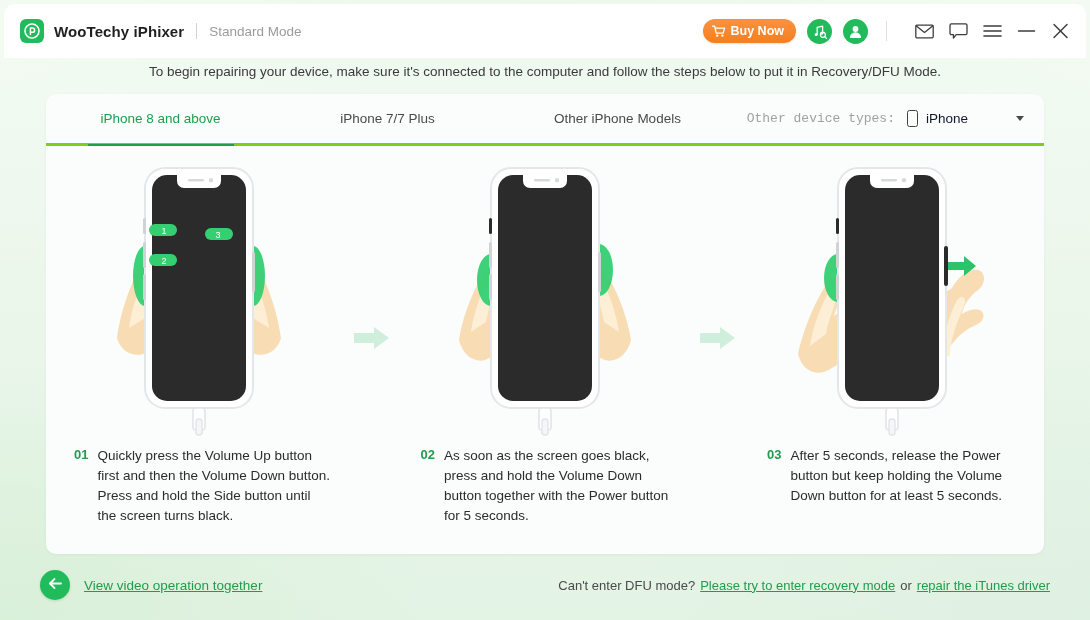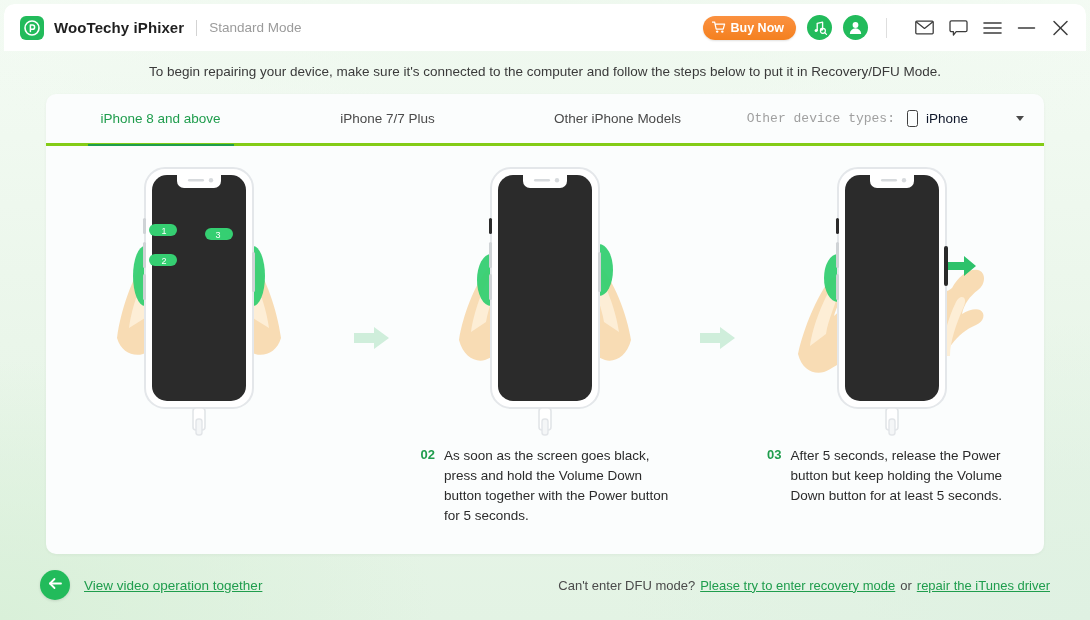--- a/index.html
+++ b/index.html
@@ -19,21 +19,21 @@
 
   
   .window {
     position: absolute; inset: 4px 4px 4px 4px;
     border-radius: 10px;
     overflow: hidden;
   }
 
   
   .titlebar {
-    position: absolute; top: 0; left: 0; right: 0; height: 47px;
+    position: absolute; top: 0; left: 0; right: 0; height: 54px;
     background: #ffffff;
     display: flex; align-items: center;
     padding: 0 14px 0 16px;
     border-radius: 10px 10px 0 0;
   }
   .logo {
     width: 24px; height: 24px; border-radius: 6px;
     background: #22bb5b;
     display: flex; align-items: center; justify-content: center;
     flex: 0 0 auto;
@@ -324,20 +324,24 @@
             </g>
             <g>
               <path d="M128 70 h-16 a6 6 0 0 0 0 12 h16 a6 6 0 0 0 0 -12 Z" fill="#35cf72"></path>
               <polygon points="132,76 126,72 126,80" fill="#35cf72"></polygon>
               <text x="119" y="80" font-family="'Liberation Sans',sans-serif" font-size="9" fill="#ffffff" text-anchor="middle">3</text>
             </g>
 
             <rect x="94" y="250" width="12" height="22" rx="3" fill="#ffffff" stroke="#e2e5e8" stroke-width="1.6"></rect>
             <rect x="97" y="261" width="6" height="16" rx="2.5" fill="#f4f6f7" stroke="#e2e5e8" stroke-width="1.4"></rect>
           </svg>
+        </div>
+        <div class="step-text">
+          <span class="step-num">01</span>
+          <span class="step-body">Quickly press the Volume Up button first and then the Volume Down button. Press and hold the Side button until the screen turns black.</span>
         </div>
       </div>
 
       <div class="arrow-col">
         <span>
           <svg width="40" height="28" viewBox="0 0 40 28">
             <path d="M2 9 h20 V3 l15 11 -15 11 v-6 H2 Z" fill="#cfeedb"></path>
           </svg>
         </span>
       </div>

